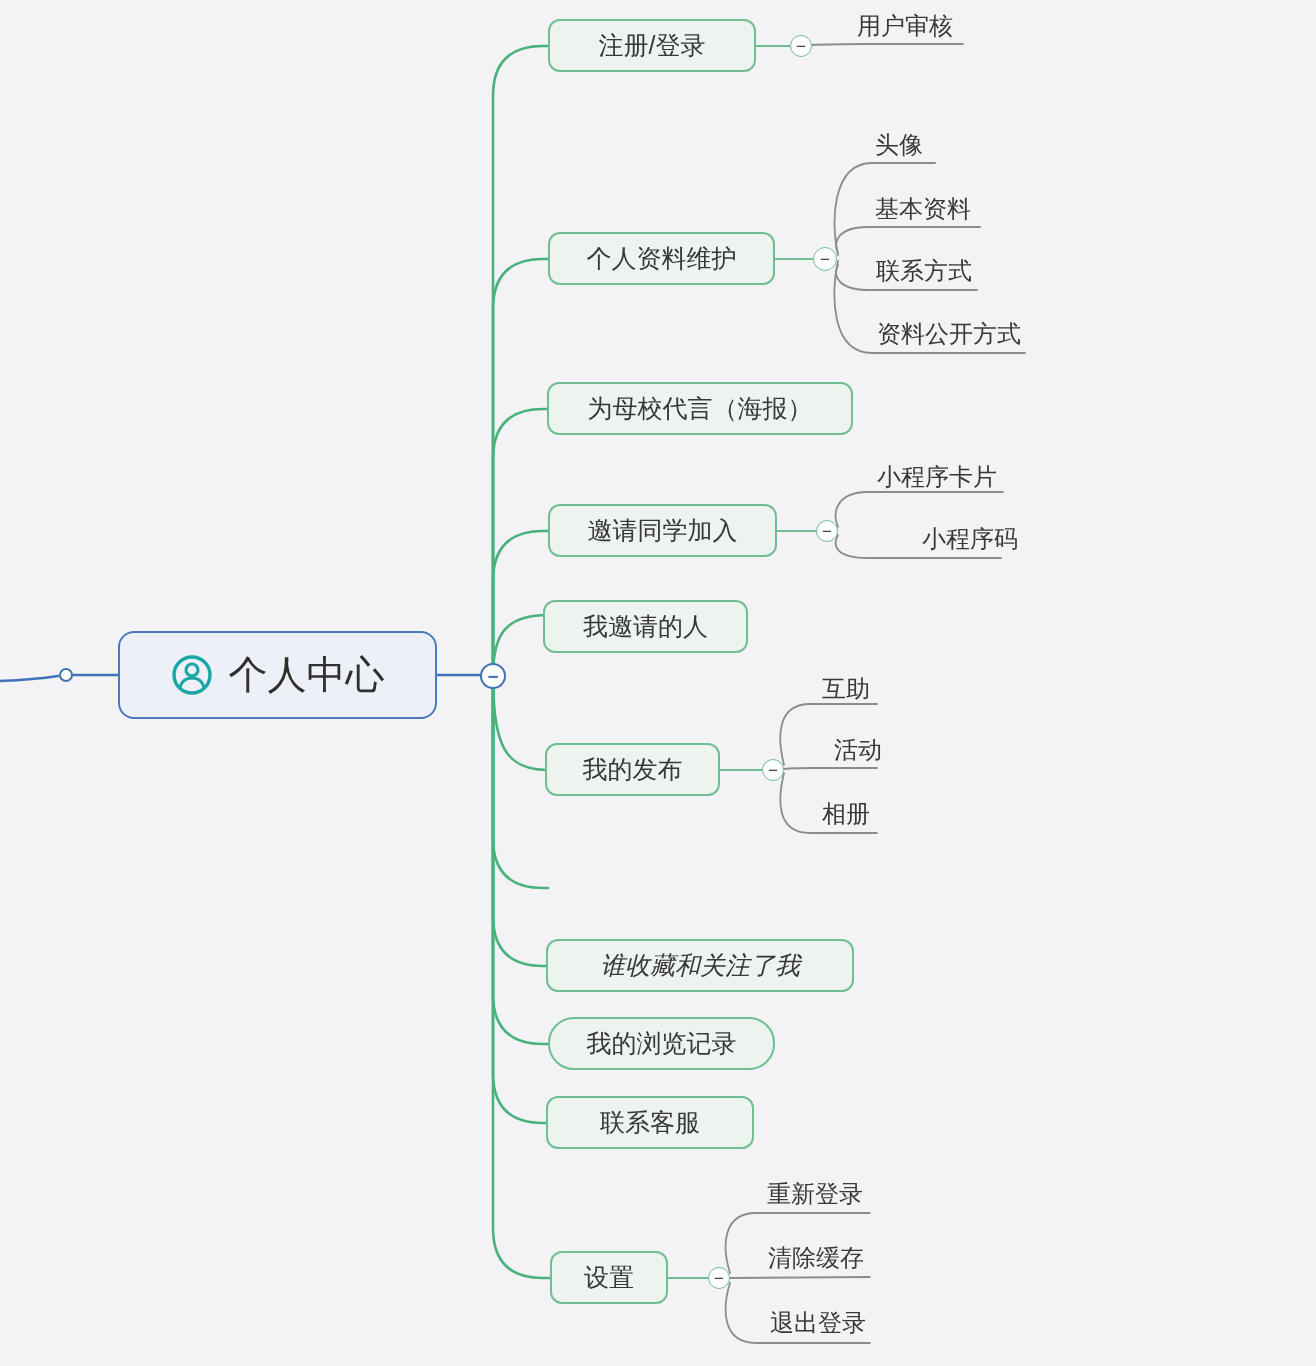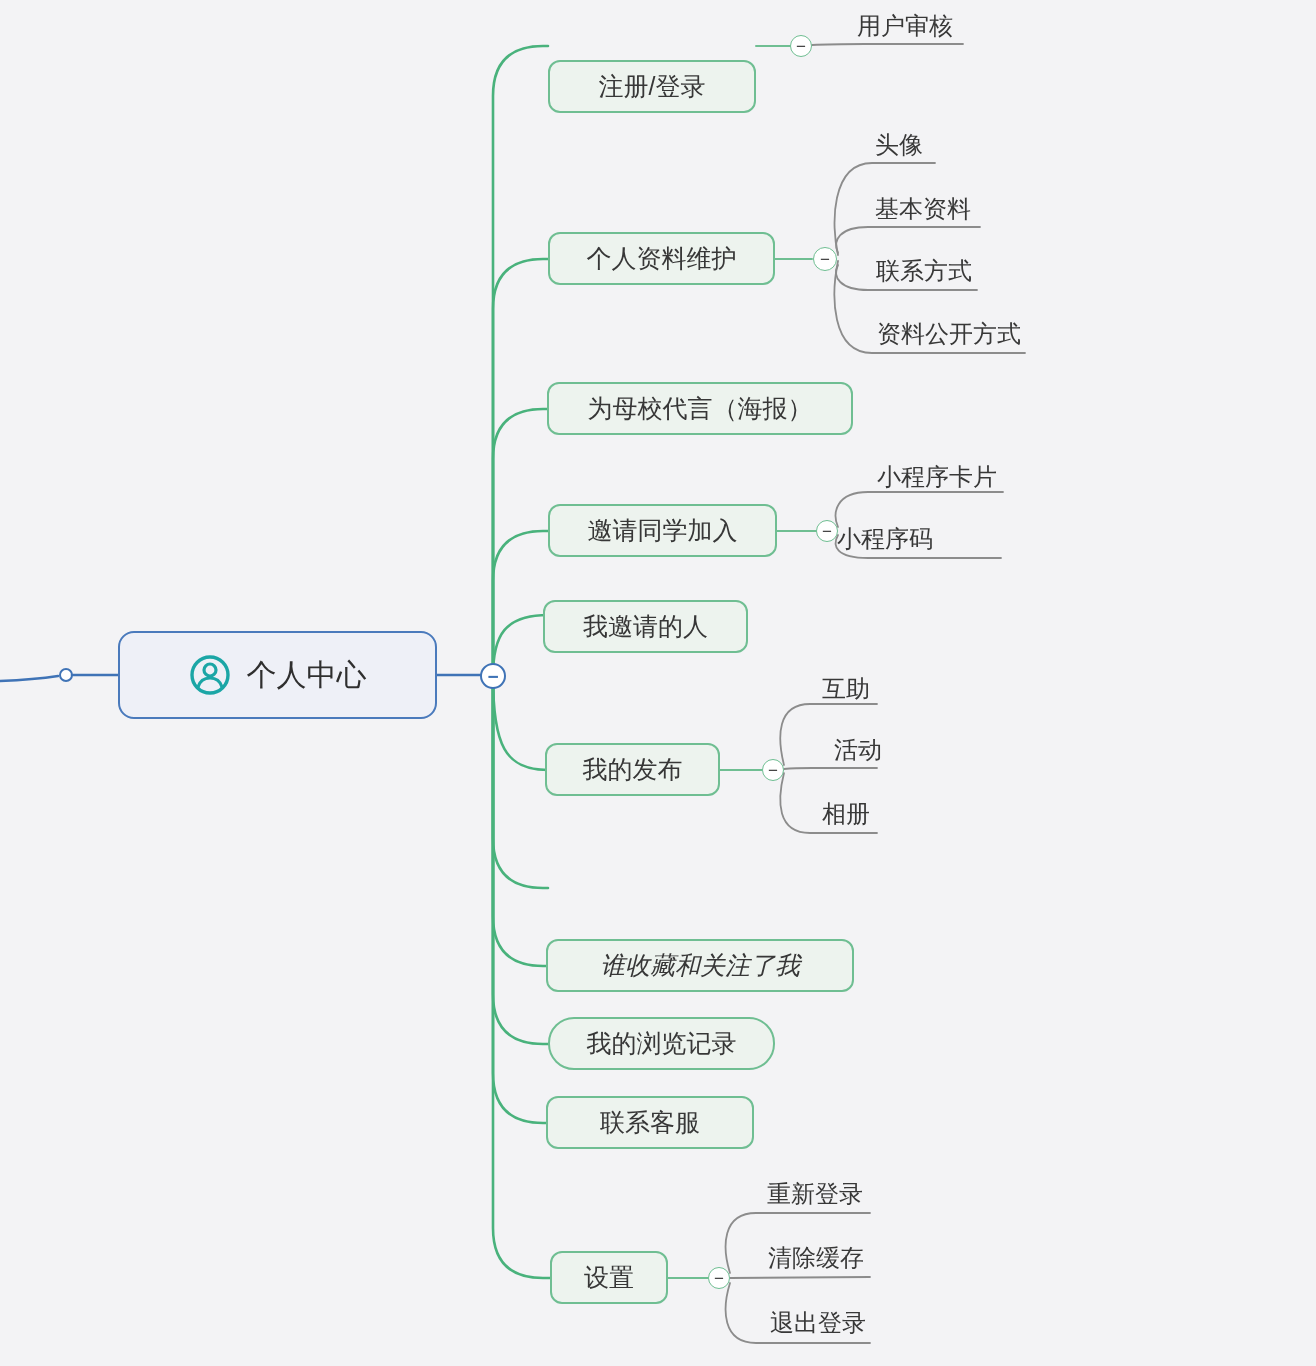--- a/index.html
+++ b/index.html
@@ -19,21 +19,21 @@
     position:absolute;display:flex;align-items:center;justify-content:center;
     box-sizing:border-box;white-space:nowrap;
   }
   .node.green{
     height:53px;background:#edf3ee;border:2px solid #6fbe92;border-radius:12px;
     font-size:25px;color:#373737;
   }
   .node.root{
     left:118px;top:631px;width:319px;height:88px;
     background:#eef0f7;border:2.5px solid #4a7abc;border-radius:16px;
-    font-size:30px;color:#2f2f2f;gap:16px;
+    font-size:39px;color:#2f2f2f;gap:16px;
   }
   .leaf{
     position:absolute;font-size:24px;color:#383838;white-space:nowrap;line-height:1;
   }
   .collapse-btn{
     position:absolute;box-sizing:border-box;background:#ffffff;border-radius:50%;
     display:flex;align-items:center;justify-content:center;
     font-size:17px;line-height:1;color:#3d3d3d;cursor:pointer;
   }
   .collapse-btn.green{width:22px;height:22px;border:1.6px solid #6fbe92;}
@@ -87,21 +87,21 @@
 
   <div class="node root">
     <svg class="person-icon" width="42" height="42" viewBox="0 0 42 42">
       <circle cx="21" cy="21" r="18" fill="none" stroke="#1ba6a6" stroke-width="3.4"></circle>
       <circle cx="21" cy="16" r="6" fill="none" stroke="#1ba6a6" stroke-width="3.2"></circle>
       <path d="M9,33 C11,26.5 15,24 21,24 C27,24 31,26.5 33,33" fill="none" stroke="#1ba6a6" stroke-width="3.2" stroke-linecap="round"></path>
     </svg>
     <span>个人中心</span>
   </div>
 
-  <div class="node green" style="left:548px;top:19px;width:208px;margin-top:41px;">
+  <div class="node green" style="left:548px;top:19px;width:208px;">
       <span>注册/登录</span>
     </div>
   <div class="node green" style="left:548px;top:232px;width:227px;">
       <span>个人资料维护</span>
     </div>
   <div class="node green" style="left:547px;top:382px;width:306px;">
       <span>为母校代言（海报）</span>
     </div>
   <div class="node green" style="left:548px;top:504px;width:229px;">
       <span>邀请同学加入</span>
@@ -124,21 +124,21 @@
   <div class="node green" style="left:550px;top:1251px;width:118px;">
       <span>设置</span>
     </div>
 
   <div class="leaf" style="left:857px;top:14px;">用户审核</div>
   <div class="leaf" style="left:875px;top:133px;">头像</div>
   <div class="leaf" style="left:875px;top:197px;text-align:right;">基本资料</div>
   <div class="leaf" style="left:876px;top:259px;">联系方式</div>
   <div class="leaf" style="left:877px;top:322px;">资料公开方式</div>
   <div class="leaf" style="left:877px;top:465px;">小程序卡片</div>
-  <div class="leaf" style="left:837px;top:527px;font-family:Liberation Serif, serif;">小程序码</div>
+  <div class="leaf" style="left:922px;top:527px;font-family:Liberation Serif, serif;">小程序码</div>
   <div class="leaf" style="left:822px;top:677px;">互助</div>
   <div class="leaf" style="left:822px;top:738px;margin-left:12px;">活动</div>
   <div class="leaf" style="left:822px;top:802px;text-align:right;">相册</div>
   <div class="leaf" style="left:767px;top:1182px;">重新登录</div>
   <div class="leaf" style="left:768px;top:1246px;">清除缓存</div>
   <div class="leaf" style="left:770px;top:1311px;">退出登录</div>
 
   <div class="collapse-btn blue" style="left:480px;top:663px;">−</div>
   <div class="collapse-btn green" style="left:790px;top:35px;">−</div>
   <div class="collapse-btn green" style="left:813px;top:247px;width:24px;height:24px;">−</div>

